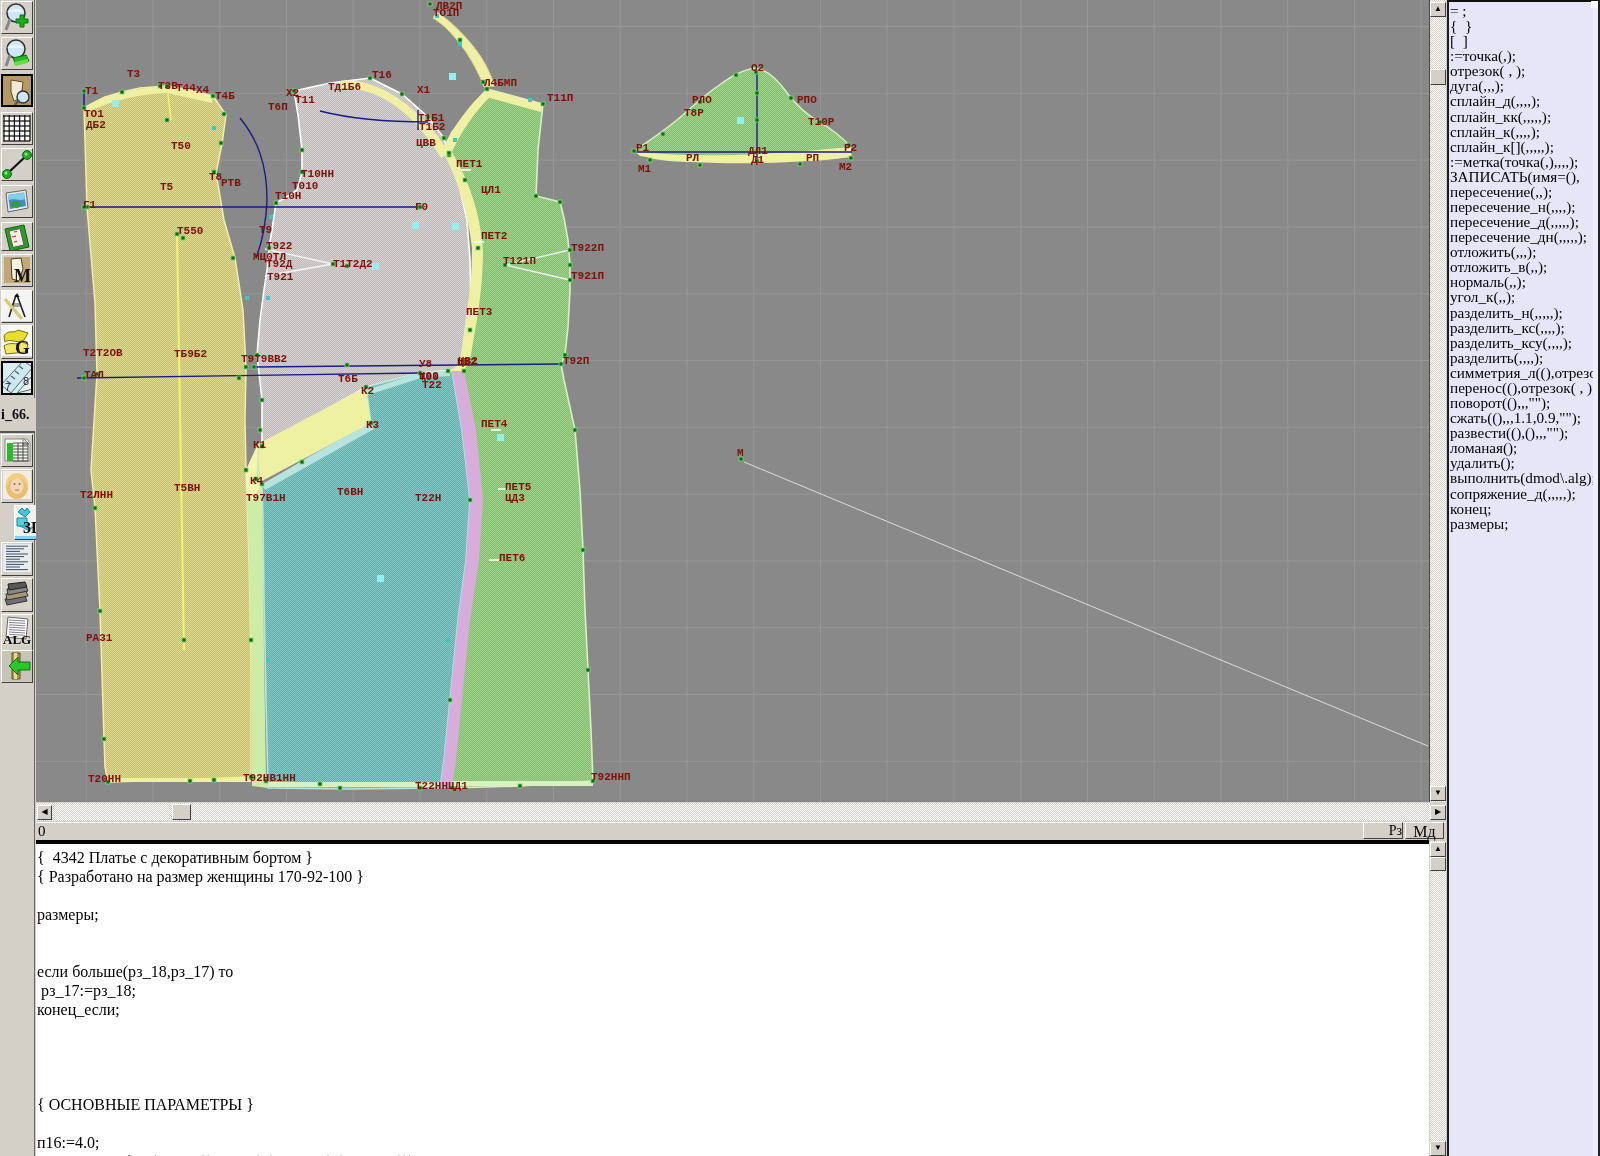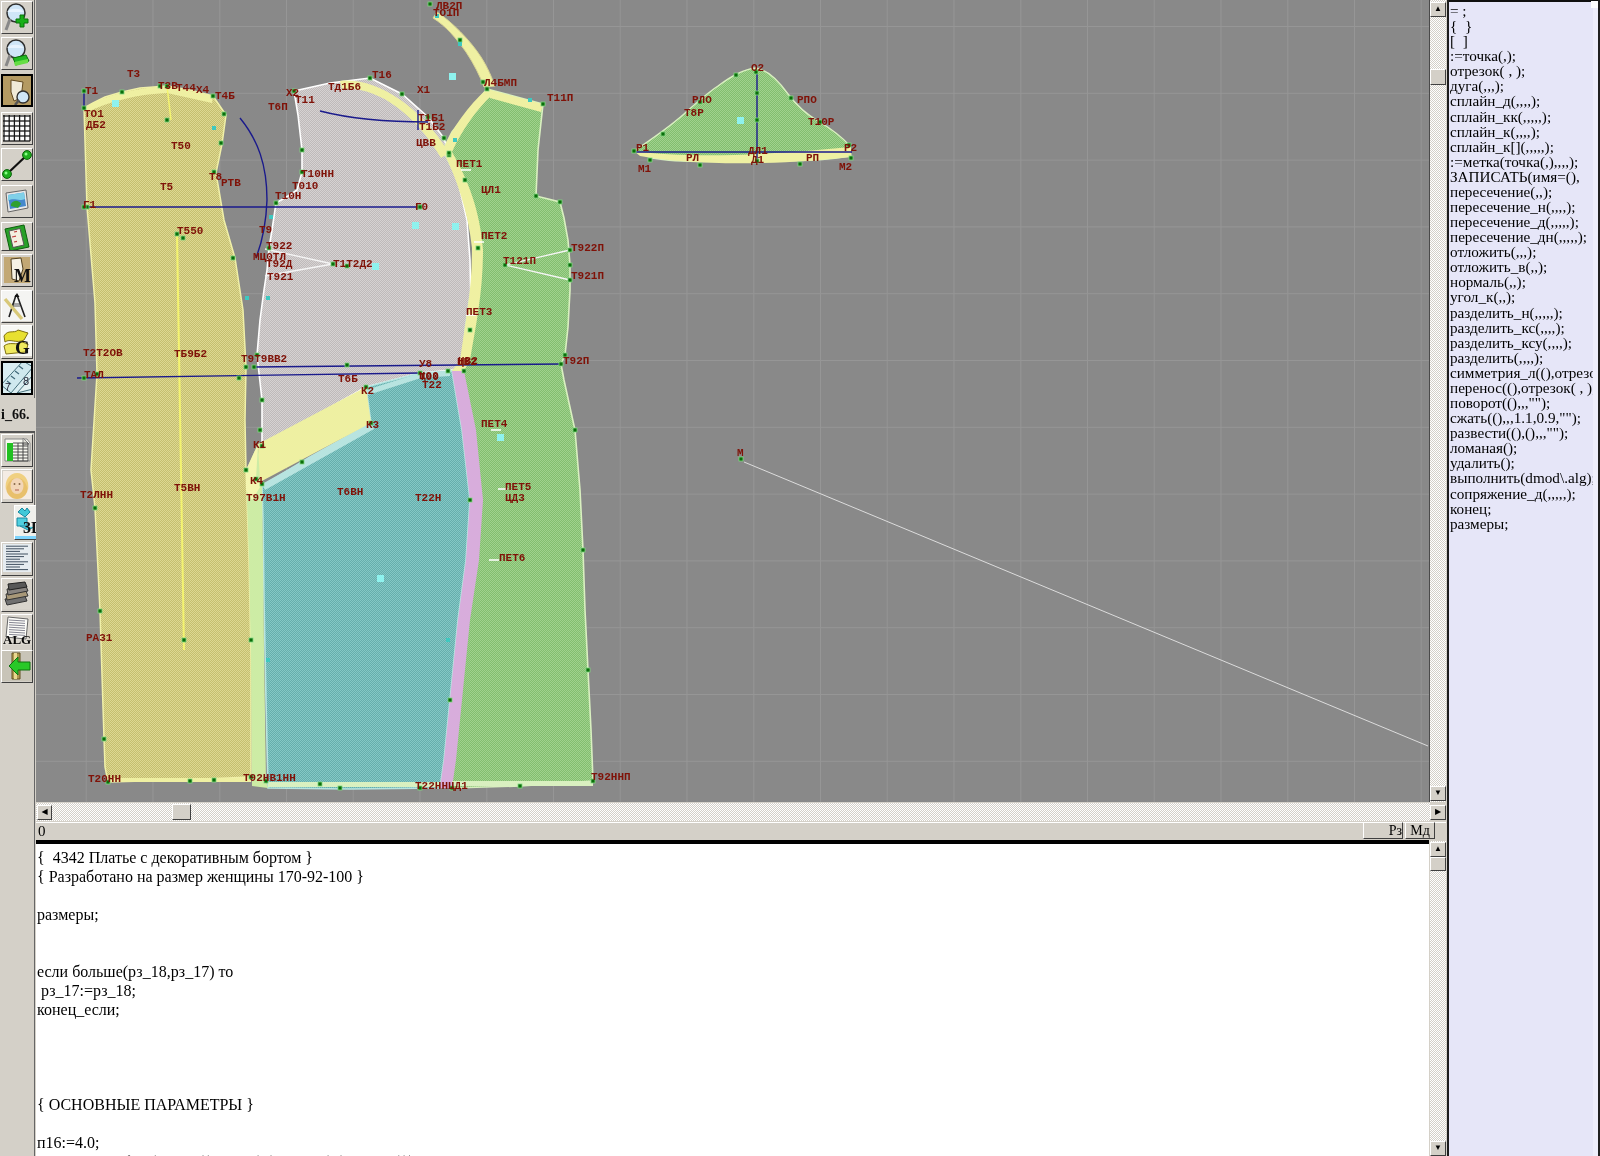--- a/index.html
+++ b/index.html
@@ -486,21 +486,21 @@
     <div style="position:absolute;left:172px;top:804px;width:19px;height:16px;background:#d4d0c8;border-top:1px solid #fff;border-left:1px solid #fff;border-right:1.5px solid #404040;border-bottom:1.5px solid #404040;box-sizing:border-box"></div>
     <div style="position:absolute;left:1430px;top:805px;width:16px;height:15px;background:#d4d0c8;border-top:1px solid #fff;border-left:1px solid #fff;border-right:1.5px solid #404040;border-bottom:1.5px solid #404040;box-sizing:border-box;text-align:center;font-size:8px;line-height:12px;color:#000;font-family:'Liberation Sans',sans-serif">▶</div>
     <div style="position:absolute;left:1430px;top:841px;width:16px;height:315px;background-image:linear-gradient(45deg,#fff 25%,transparent 25%,transparent 75%,#fff 75%),linear-gradient(45deg,#fff 25%,#d4d0c8 25%,#d4d0c8 75%,#fff 75%);background-size:2px 2px;background-position:0 0,1px 1px;"></div>
     <div style="position:absolute;left:1430px;top:842px;width:16px;height:15px;background:#d4d0c8;border-top:1px solid #fff;border-left:1px solid #fff;border-right:1.5px solid #404040;border-bottom:1.5px solid #404040;box-sizing:border-box;text-align:center;font-size:8px;line-height:12px;color:#000;font-family:'Liberation Sans',sans-serif">▲</div>
     <div style="position:absolute;left:1430px;top:857px;width:16px;height:14px;background:#d4d0c8;border-top:1px solid #fff;border-left:1px solid #fff;border-right:1.5px solid #404040;border-bottom:1.5px solid #404040;box-sizing:border-box"></div>
     <div style="position:absolute;left:1430px;top:1141px;width:16px;height:15px;background:#d4d0c8;border-top:1px solid #fff;border-left:1px solid #fff;border-right:1.5px solid #404040;border-bottom:1.5px solid #404040;box-sizing:border-box;text-align:center;font-size:8px;line-height:12px;color:#000;font-family:'Liberation Sans',sans-serif">▼</div>
 <div style="position:absolute;left:1446.5px;top:0;width:2.5px;height:1156px;background:#1c1c1c"></div>
 <div style="position:absolute;left:36px;top:822px;width:1410px;height:18px;background:#d4d0c8;border-top:1px solid #fff"></div>
     <div style="position:absolute;left:38px;top:823px;font-family:'Liberation Serif',serif;font-size:15px;color:#000">0</div>
     <div style="position:absolute;left:1363px;top:822px;width:40px;height:17px;background:#d4d0c8;border-top:1px solid #fff;border-left:1px solid #fff;border-right:1.5px solid #404040;border-bottom:1.5px solid #404040;box-sizing:border-box;text-align:right;font-family:'Liberation Serif',serif;font-size:14px">Рз</div>
-    <div style="position:absolute;left:1405px;top:822px;width:30px;height:17px;background:#d4d0c8;border-top:1px solid #fff;border-left:1px solid #fff;border-right:1.5px solid #404040;border-bottom:1.5px solid #404040;box-sizing:border-box;text-align:center;font-family:'Liberation Serif',serif;font-size:14px">Мд</div>
+    <div style="position:absolute;left:1405px;top:822px;width:39px;height:17px;background:#d4d0c8;border-top:1px solid #fff;border-left:1px solid #fff;border-right:1.5px solid #404040;border-bottom:1.5px solid #404040;box-sizing:border-box;text-align:center;font-family:'Liberation Serif',serif;font-size:16px">Мд</div>
 <div style="position:absolute;left:36px;top:840px;width:1393px;height:316px;background:#fff;border-top:4px solid #000000;overflow:hidden">
       <div style="position:absolute;left:1px;top:4px;font-family:'Liberation Serif',serif;font-size:16px;line-height:19px;color:#000;white-space:pre">{  4342 Платье с декоративным бортом }<br>{ Разработано на размер женщины 170-92-100 }<br>&nbsp;<br>размеры;<br>&nbsp;<br>&nbsp;<br>если больше(рз_18,рз_17) то<br> рз_17:=рз_18;<br>конец_если;<br>&nbsp;<br>&nbsp;<br>&nbsp;<br>&nbsp;<br>{ ОСНОВНЫЕ ПАРАМЕТРЫ }<br>&nbsp;<br>п16:=4.0;<br>п47:=п16*п_фун(рз_16,((80,0.33),(112,0.33),(124,0.38)));</div>
     </div>
 <div style="position:absolute;left:1449px;top:0;width:151px;height:1156px;background:#e6e6f8;border-top:2px solid #101010;box-sizing:border-box;overflow:hidden">
       <div style="position:absolute;left:1px;top:1px;font-family:'Liberation Serif',serif;font-size:15.2px;line-height:15.08px;color:#000;white-space:pre">= ;<br>{  }<br>[  ]<br>:=точка(,);<br>отрезок( , );<br>дуга(,,,);<br>сплайн_д(,,,,);<br>сплайн_кк(,,,,,);<br>сплайн_к(,,,,);<br>сплайн_к[](,,,,,);<br>:=метка(точка(,),,,,);<br>ЗАПИСАТЬ(имя=(),<br>пересечение(,,);<br>пересечение_н(,,,,);<br>пересечение_д(,,,,,);<br>пересечение_дн(,,,,,);<br>отложить(,,,);<br>отложить_в(,,);<br>нормаль(,,);<br>угол_к(,,);<br>разделить_н(,,,,,);<br>разделить_кс(,,,,);<br>разделить_ксу(,,,,);<br>разделить(,,,,);<br>симметрия_л((),отрезок<br>перенос((),отрезок( , ),<br>поворот((),,,"");<br>сжать((),,,1.1,0.9,"");<br>развести((),(),,,"");<br>ломаная();<br>удалить();<br>выполнить(dmod\.alg);<br>сопряжение_д(,,,,,);<br>конец;<br>размеры;</div>
       <div style="position:absolute;right:2px;top:0;width:5px;height:1156px;background:#eeeefb"></div>
     </div>
     <div style="position:absolute;left:1598px;top:0;width:2px;height:1156px;background:#202020"></div>
     <div style="position:absolute;left:1591px;top:1px;width:7px;height:7px;background:#fff"></div>
 </div>

